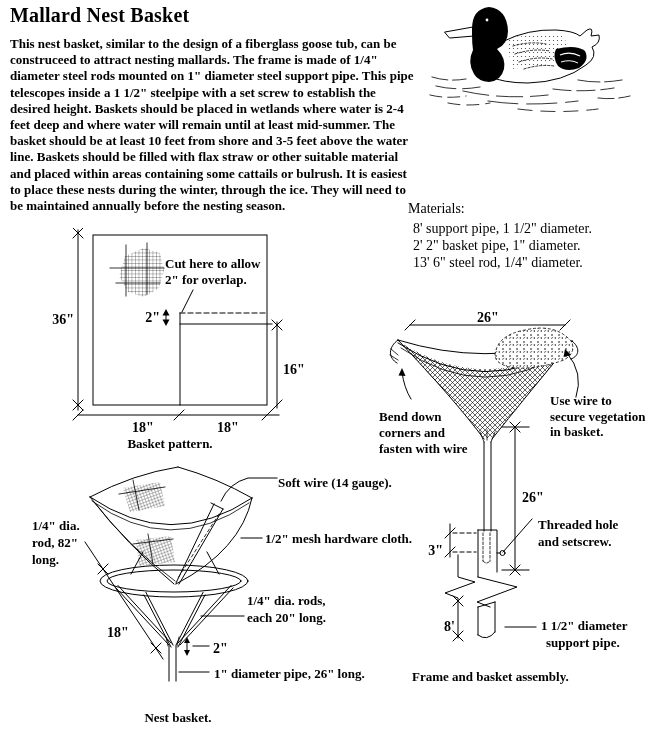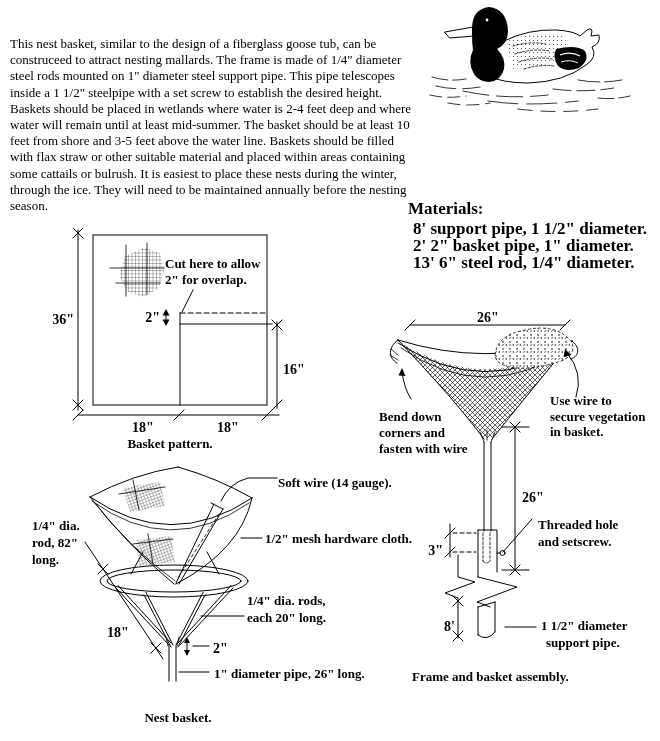--- a/index.html
+++ b/index.html
@@ -1,38 +1,39 @@
 <!DOCTYPE html>
 <html><head>
 <meta charset="utf-8">
 <style>
   html,body{margin:0;padding:0;background:#fff;}
   .page{position:relative;width:660px;height:741px;background:#fff;color:#000;
         font-family:"Liberation Serif",serif;overflow:hidden;}
   .title{position:absolute;left:10px;top:4px;font-size:20px;font-weight:bold;margin:0;letter-spacing:.2px;}
-  .intro{position:absolute;left:10px;top:36px;width:404px;font-size:13px;line-height:16.2px;font-weight:normal;}
-  .materials{position:absolute;left:408px;top:200px;font-size:17px;font-weight:bold;}
+  .intro{position:absolute;left:10px;top:36px;width:404px;font-size:13px;line-height:16.2px;font-weight:bold;}
+  .materials{position:absolute;left:408px;top:200px;font-size:14px;font-weight:normal;}
   .mat-head{line-height:17px;margin-bottom:3px;}
   .mat-item{margin-left:5px;line-height:17px;}
   svg.fig{position:absolute;}
   .fig-duck{left:428px;top:3px;}
   .fig-pattern{left:30px;top:228px;}
   .fig-assembly{left:375px;top:305px;}
   .fig-nest{left:15px;top:450px;}
   svg text{font-family:"Liberation Serif",serif;font-weight:bold;font-size:13px;fill:#000;}
   svg text.dim{font-size:14px;}
   .ln{stroke:#000;stroke-width:1;fill:none;stroke-linecap:square;}
   .thin{stroke-width:.8;}
   .fillb{fill:#000;stroke:none;}
 </style>
 </head>
 <body>
 
 <div class="page">
 
+  <h1 class="title">Mallard Nest Basket</h1>
 
   <div class="intro">This nest basket, similar to the design of a fiberglass goose tub, can be construceed to attract nesting mallards. The frame is made of 1/4" diameter steel rods mounted on 1" diameter steel support pipe. This pipe telescopes inside a 1 1/2" steelpipe with a set screw to establish the desired height. Baskets should be placed in wetlands where water is 2-4 feet deep and where water will remain until at least mid-summer. The basket should be at least 10 feet from shore and 3-5 feet above the water line. Baskets should be filled with flax straw or other suitable material and placed within areas containing some cattails or bulrush. It is easiest to place these nests during the winter, through the ice. They will need to be maintained annually before the nesting season.</div>
 
   <svg class="fig fig-duck" width="215" height="120" viewBox="0 0 215 120">
     <defs>
       <pattern id="stip" width="4" height="4" patternUnits="userSpaceOnUse">
         <circle cx="1.5" cy="1.5" r="0.6" fill="#000"></circle>
       </pattern>
     </defs>
     <g>

